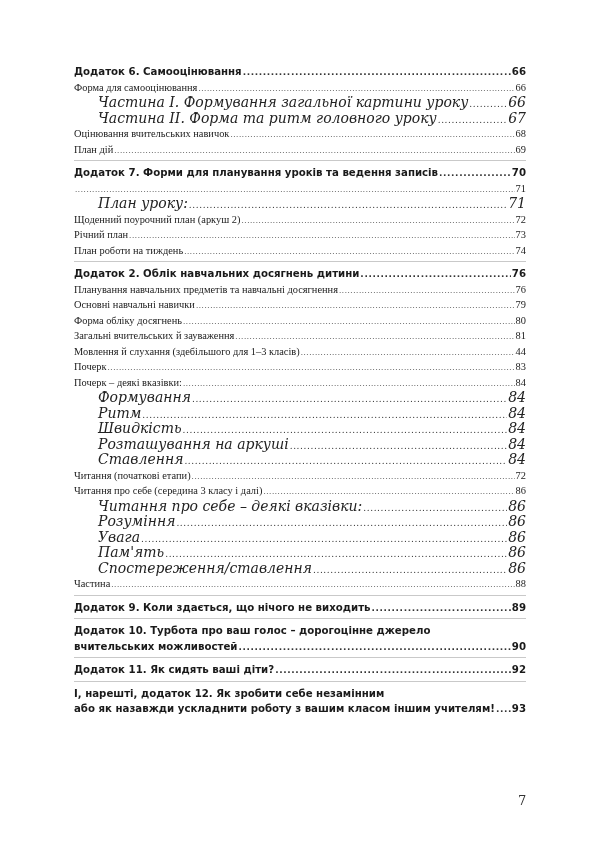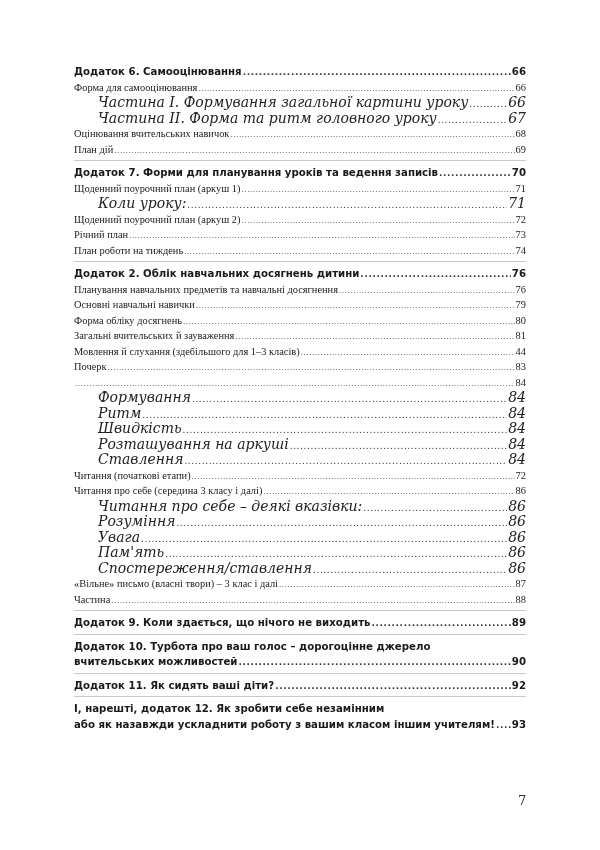--- a/index.html
+++ b/index.html
@@ -58,26 +58,25 @@
     </div>
   </div>
 
   <div class="section">
     <div class="row heading">
       <span class="label">Додаток 7. Форми для планування уроків та ведення записів</span>
       <span class="dots"></span>
       <span class="page">70</span>
     </div>
     <div class="row entry">
-      <span class="label">Щоденний поурочний план (аркуш 1)</span>
       <span class="dots"></span>
       <span class="page">71</span>
     </div>
     <div class="row sub">
-      <span class="label">Коли уроку:</span>
+      <span class="label">План уроку:</span>
       <span class="dots"></span>
       <span class="page">71</span>
     </div>
     <div class="row entry">
       <span class="label">Щоденний поурочний план (аркуш 2)</span>
       <span class="dots"></span>
       <span class="page">72</span>
     </div>
     <div class="row entry">
       <span class="label">Річний план</span>
@@ -121,20 +120,21 @@
         <span class="label">Мовлення й слухання (здебільшого для 1–3 класів)</span>
         <span class="dots"></span>
         <span class="page">44</span>
       </div>
     <div class="row entry">
         <span class="label">Почерк</span>
         <span class="dots"></span>
         <span class="page">83</span>
       </div>
     <div class="row entry">
+        <span class="label">Почерк – деякі вказівки:</span>
         <span class="dots"></span>
         <span class="page">84</span>
       </div>
     <div class="row sub">
         <span class="label">Формування</span>
         <span class="dots"></span>
         <span class="page">84</span>
       </div>
     <div class="row sub">
         <span class="label">Ритм</span>
@@ -183,25 +183,20 @@
       </div>
     <div class="row sub">
         <span class="label">Пам'ять</span>
         <span class="dots"></span>
         <span class="page">86</span>
       </div>
     <div class="row sub">
         <span class="label">Спостереження/ставлення</span>
         <span class="dots"></span>
         <span class="page">86</span>
-      </div>
-    <div class="row entry">
-        <span class="label">«Вільне» письмо (власні твори) – 3 клас і далі</span>
-        <span class="dots"></span>
-        <span class="page">87</span>
       </div>
     <div class="row entry">
         <span class="label">Частина</span>
         <span class="dots"></span>
         <span class="page">88</span>
       </div>
   </div>
 
   <div class="section">
     <div class="row heading">

